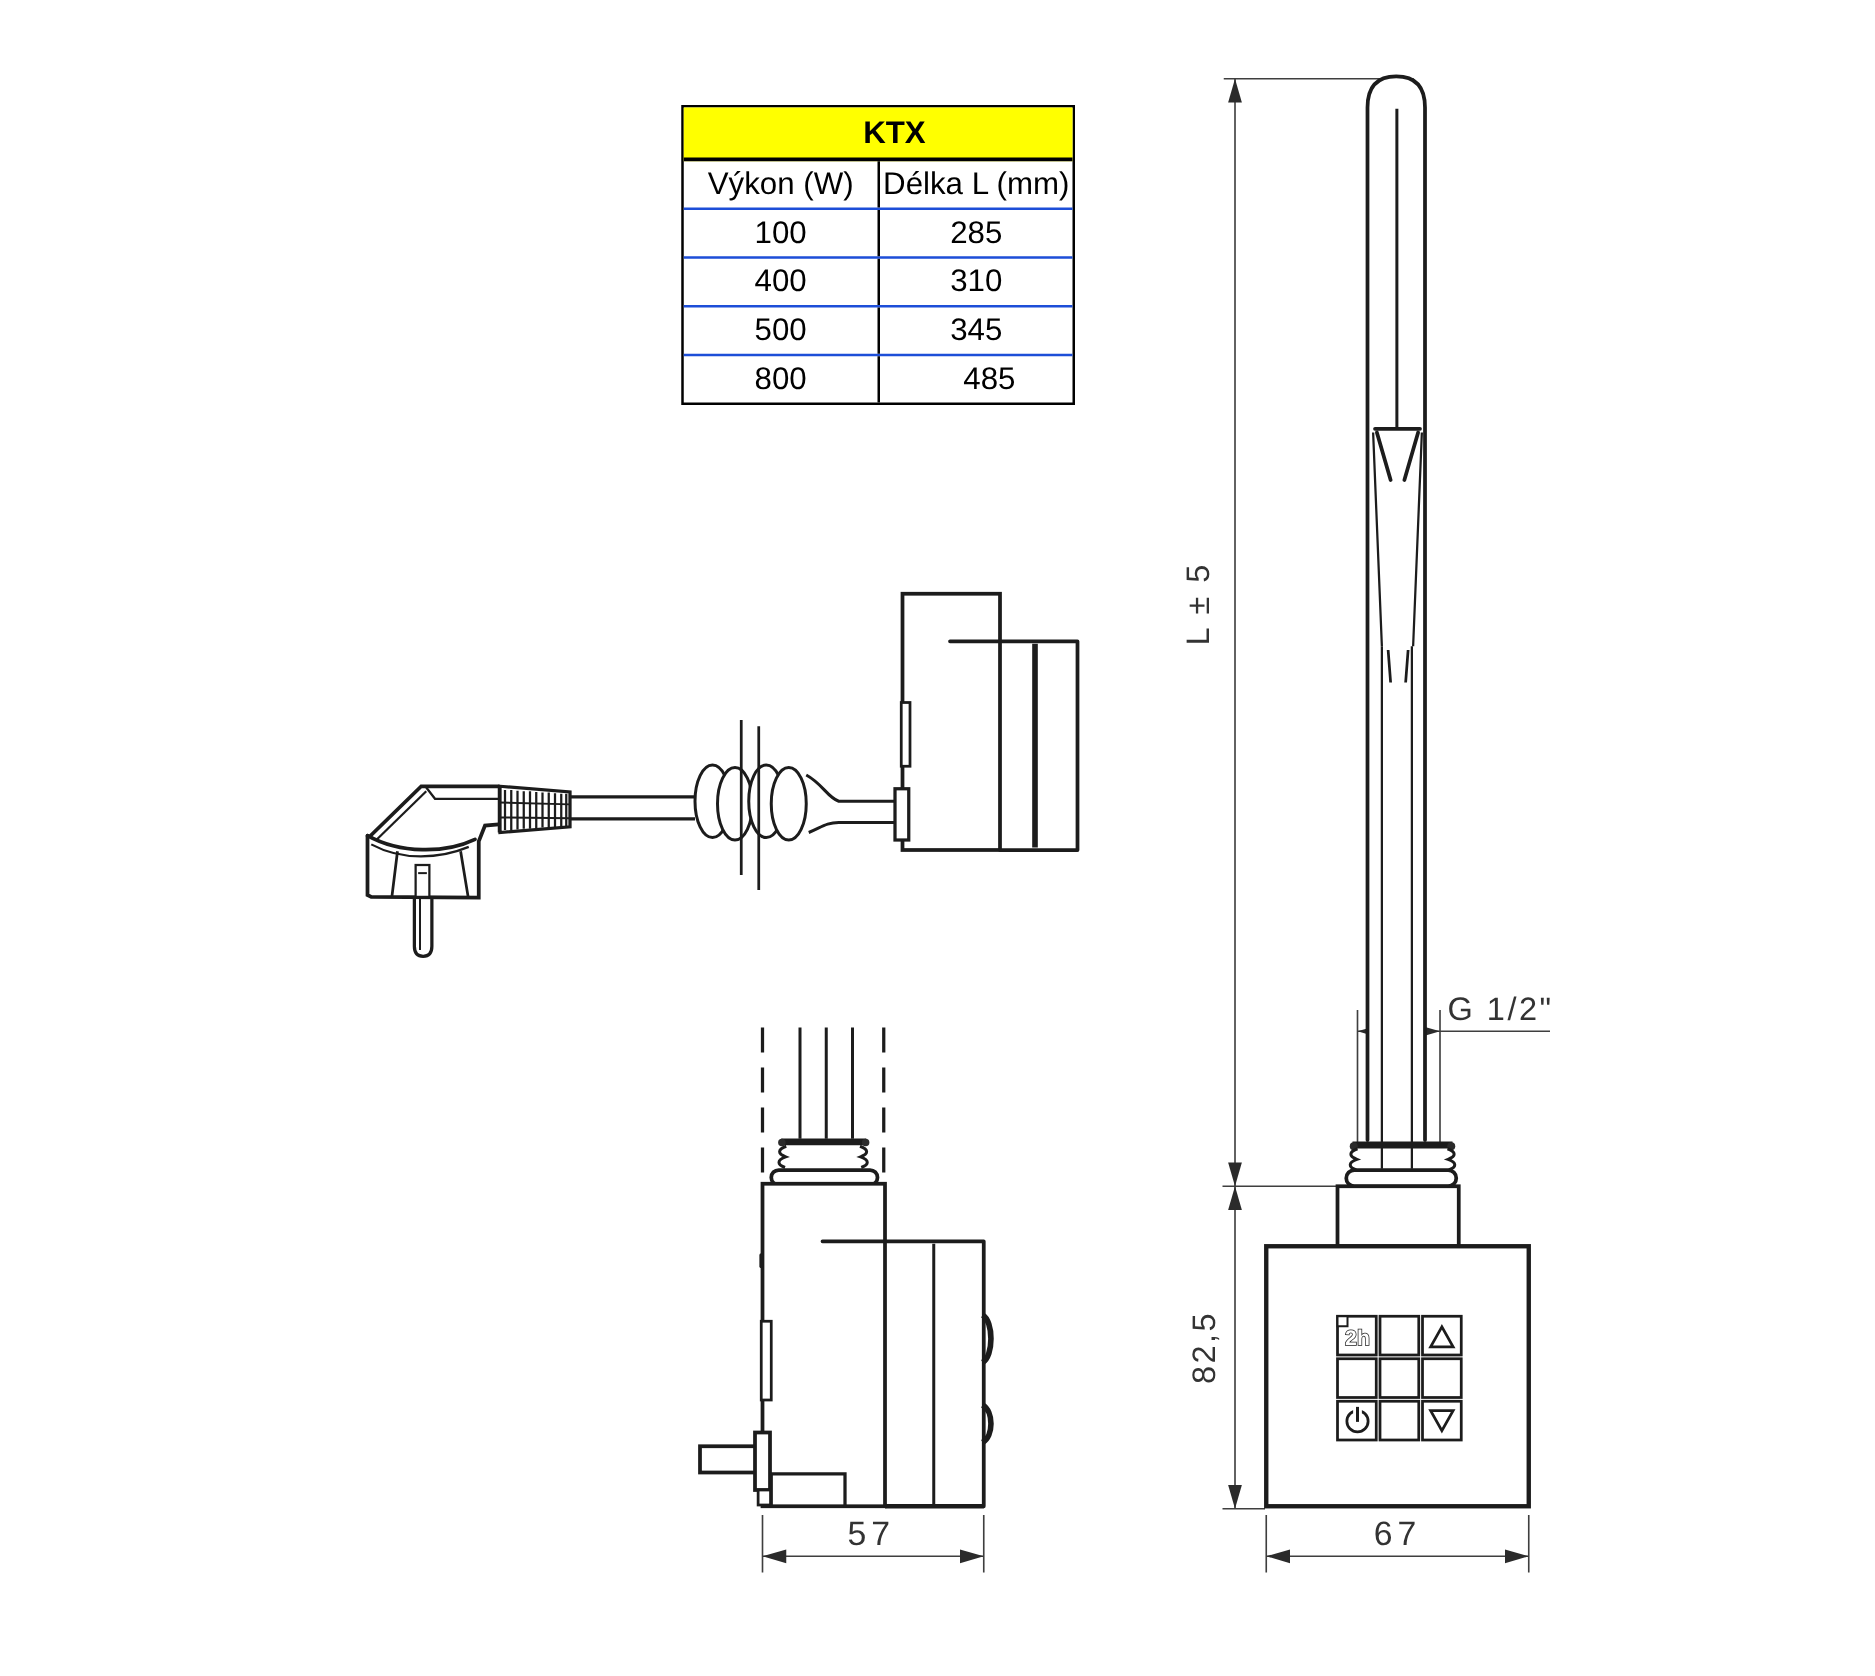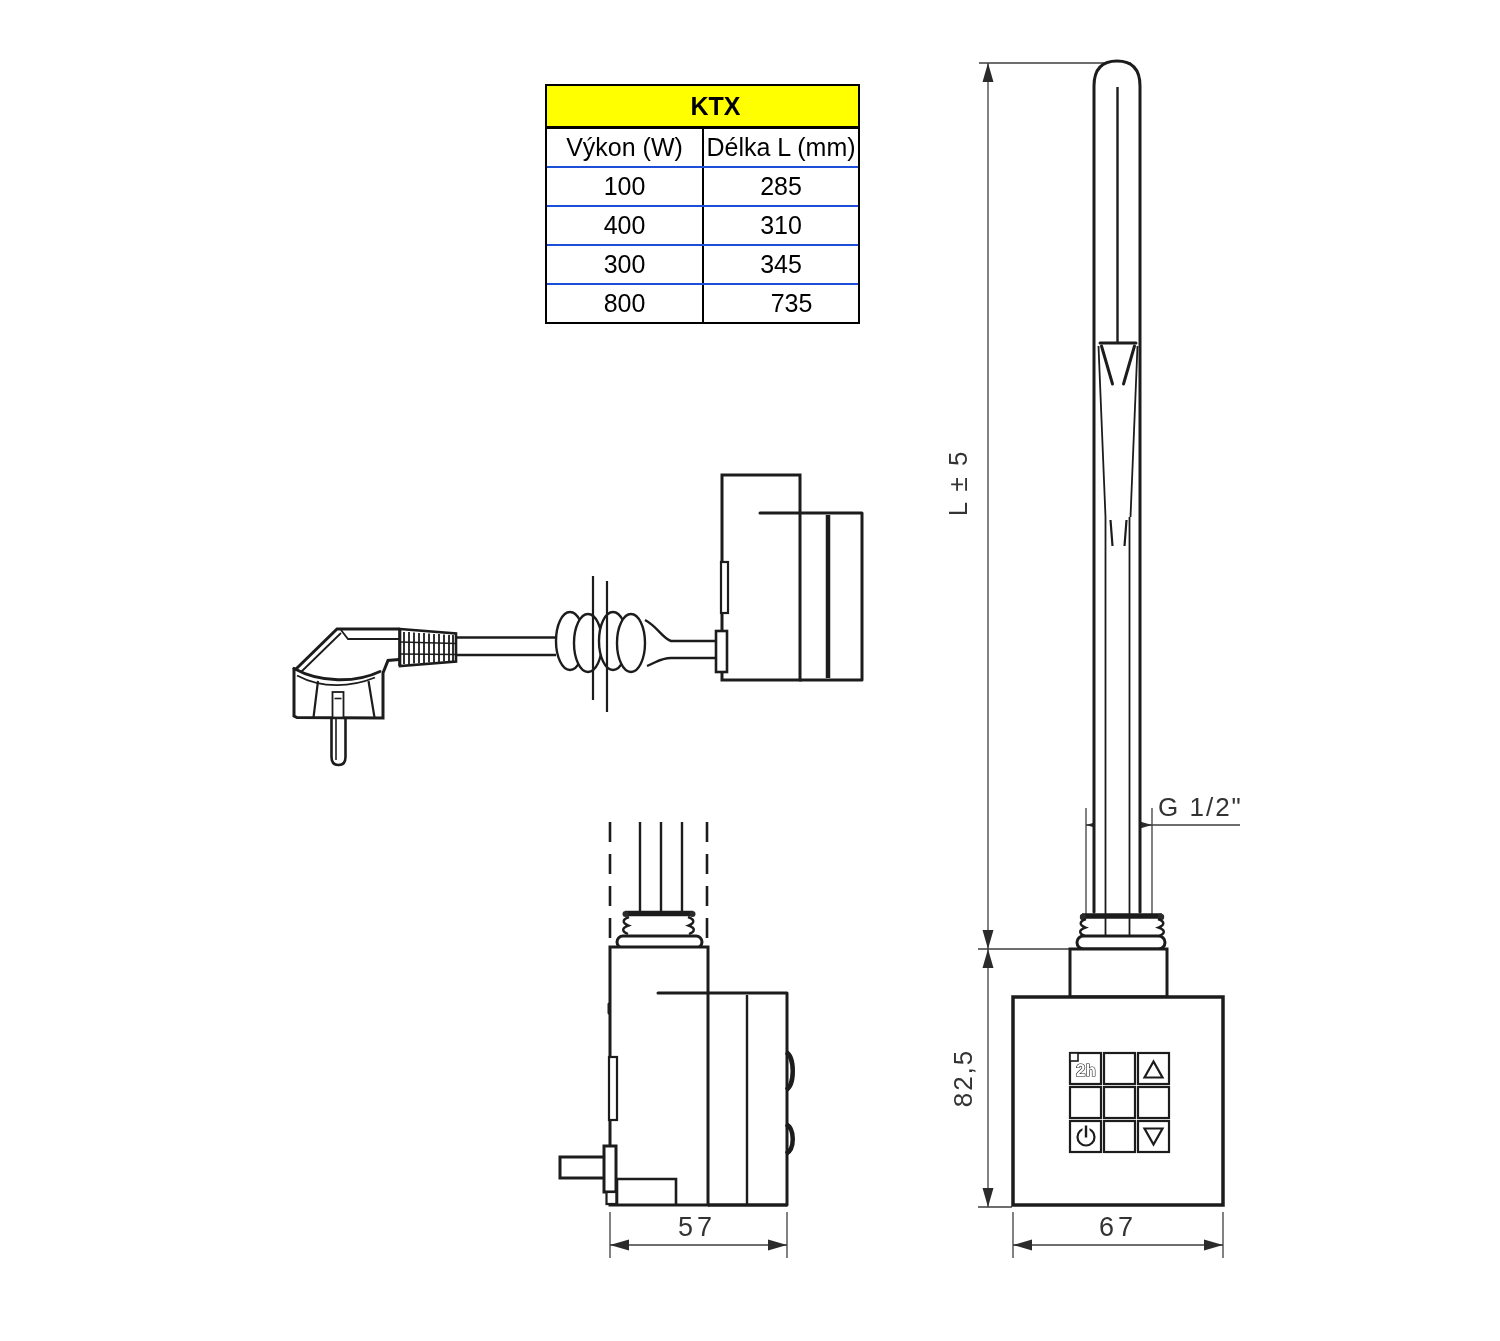--- a/index.html
+++ b/index.html
@@ -52,26 +52,26 @@
   </div>
   <div class="t-row">
     <div class="t-cell c1">100</div>
     <div class="t-cell c2">285</div>
   </div>
   <div class="t-row">
     <div class="t-cell c1">400</div>
     <div class="t-cell c2">310</div>
   </div>
   <div class="t-row">
-    <div class="t-cell c1">300</div>
+    <div class="t-cell c1">500</div>
     <div class="t-cell c2">345</div>
   </div>
   <div class="t-row">
     <div class="t-cell c1">800</div>
-    <div class="t-cell c2">735</div>
+    <div class="t-cell c2">485</div>
   </div>
 </div>
 
 <svg class="stage" viewBox="0 0 1500 1341">
 
   <g>
 
     <path class="s26" d="M456,637.5 H566"></path>
     <path class="s26" d="M456,655 H556"></path>
 

